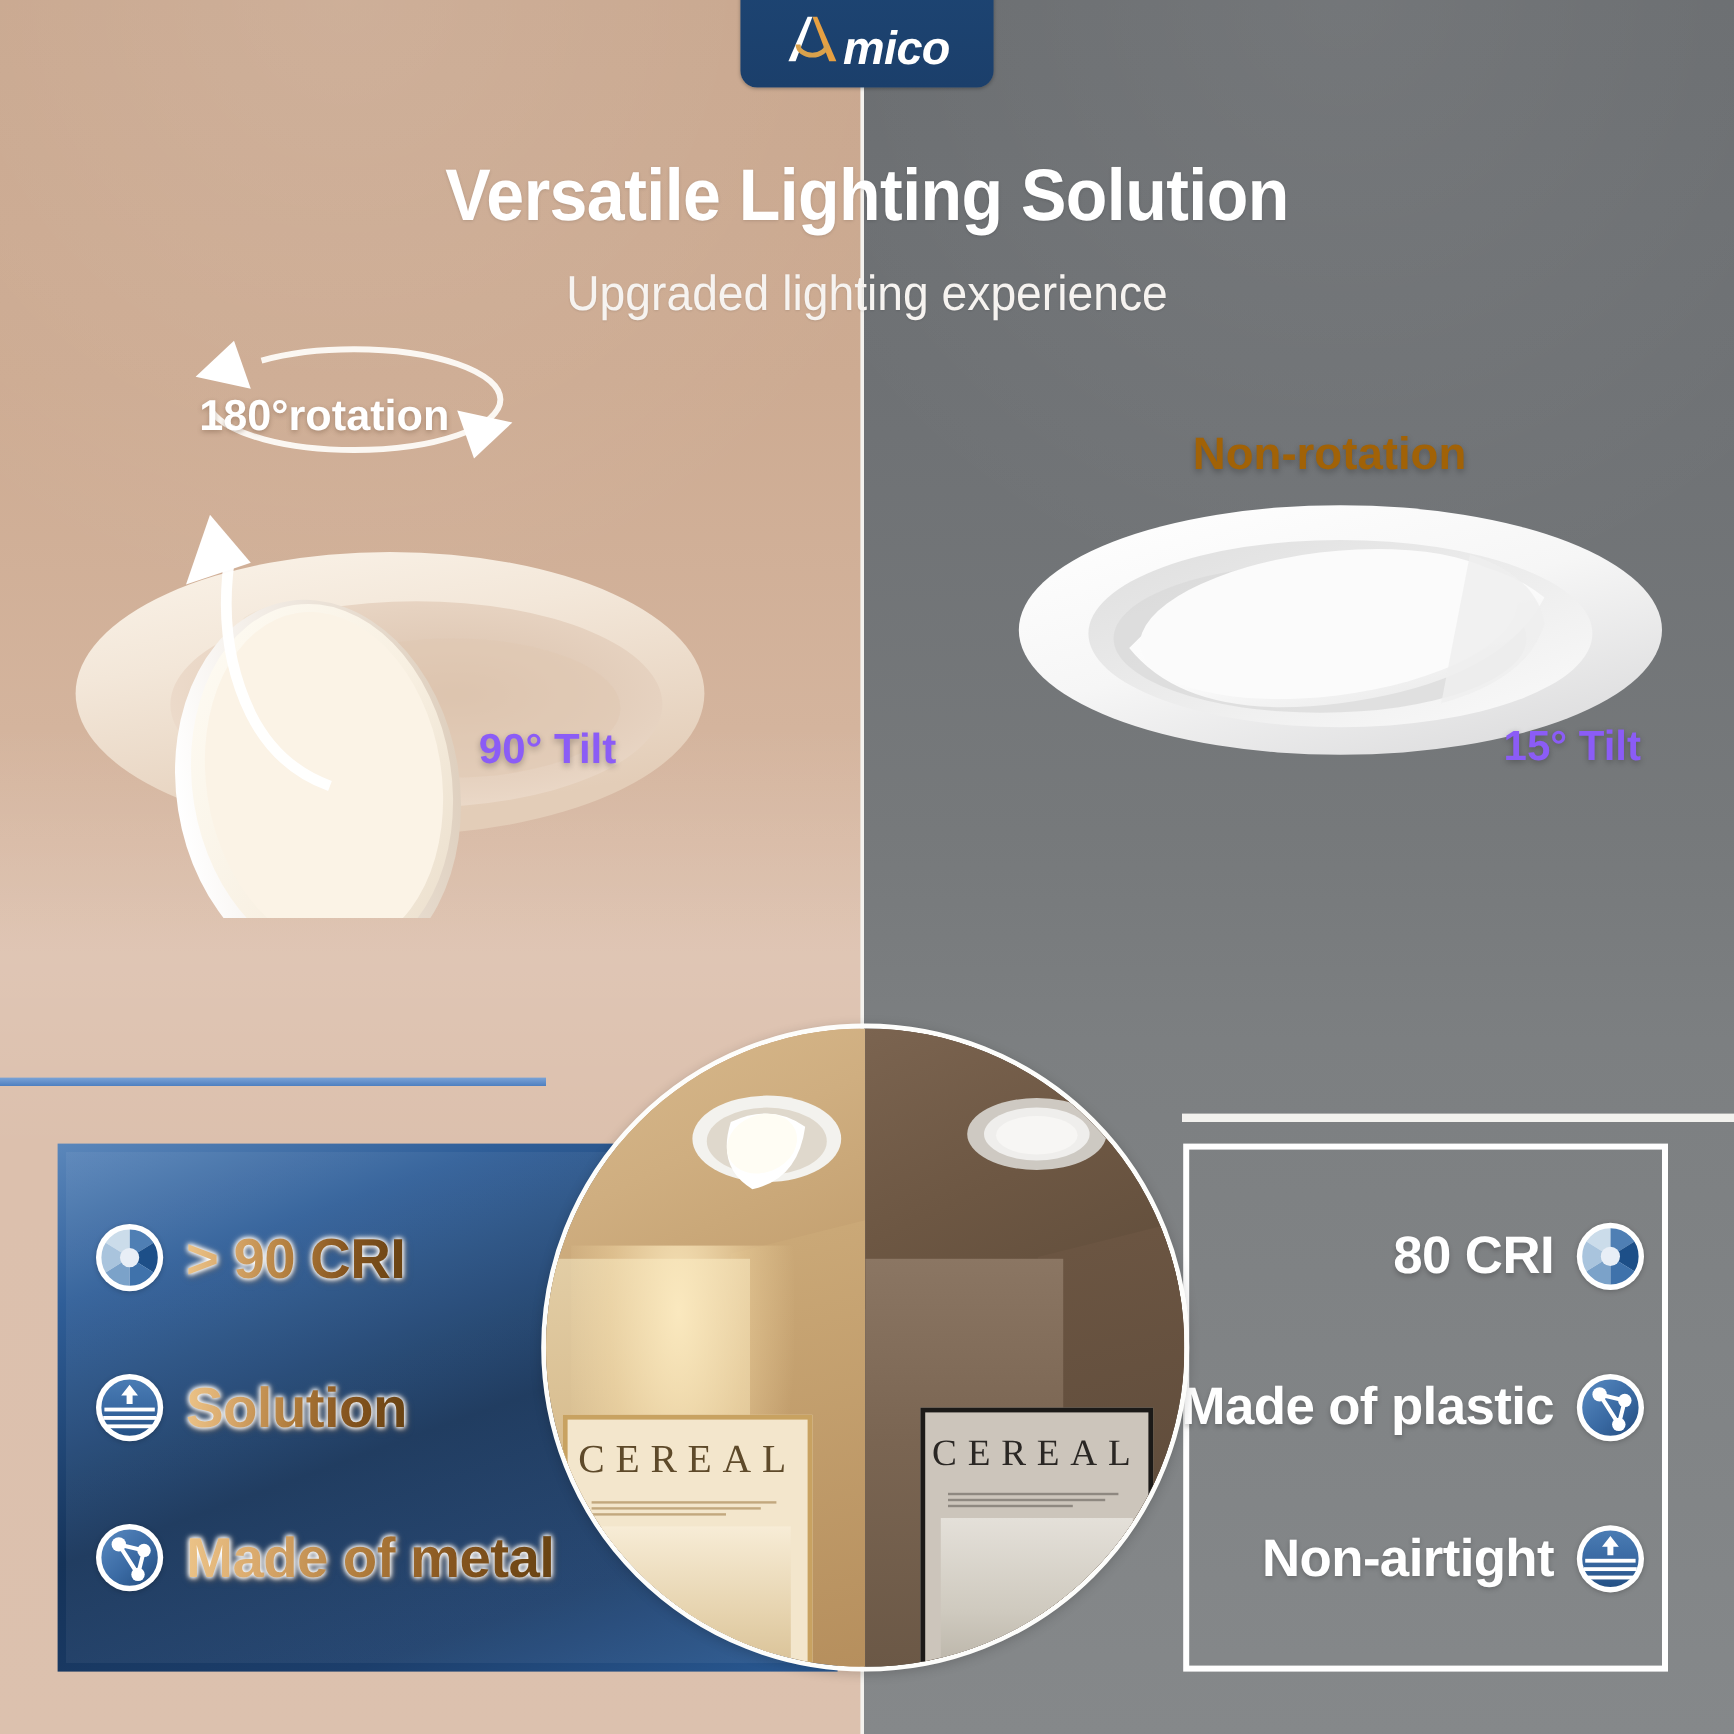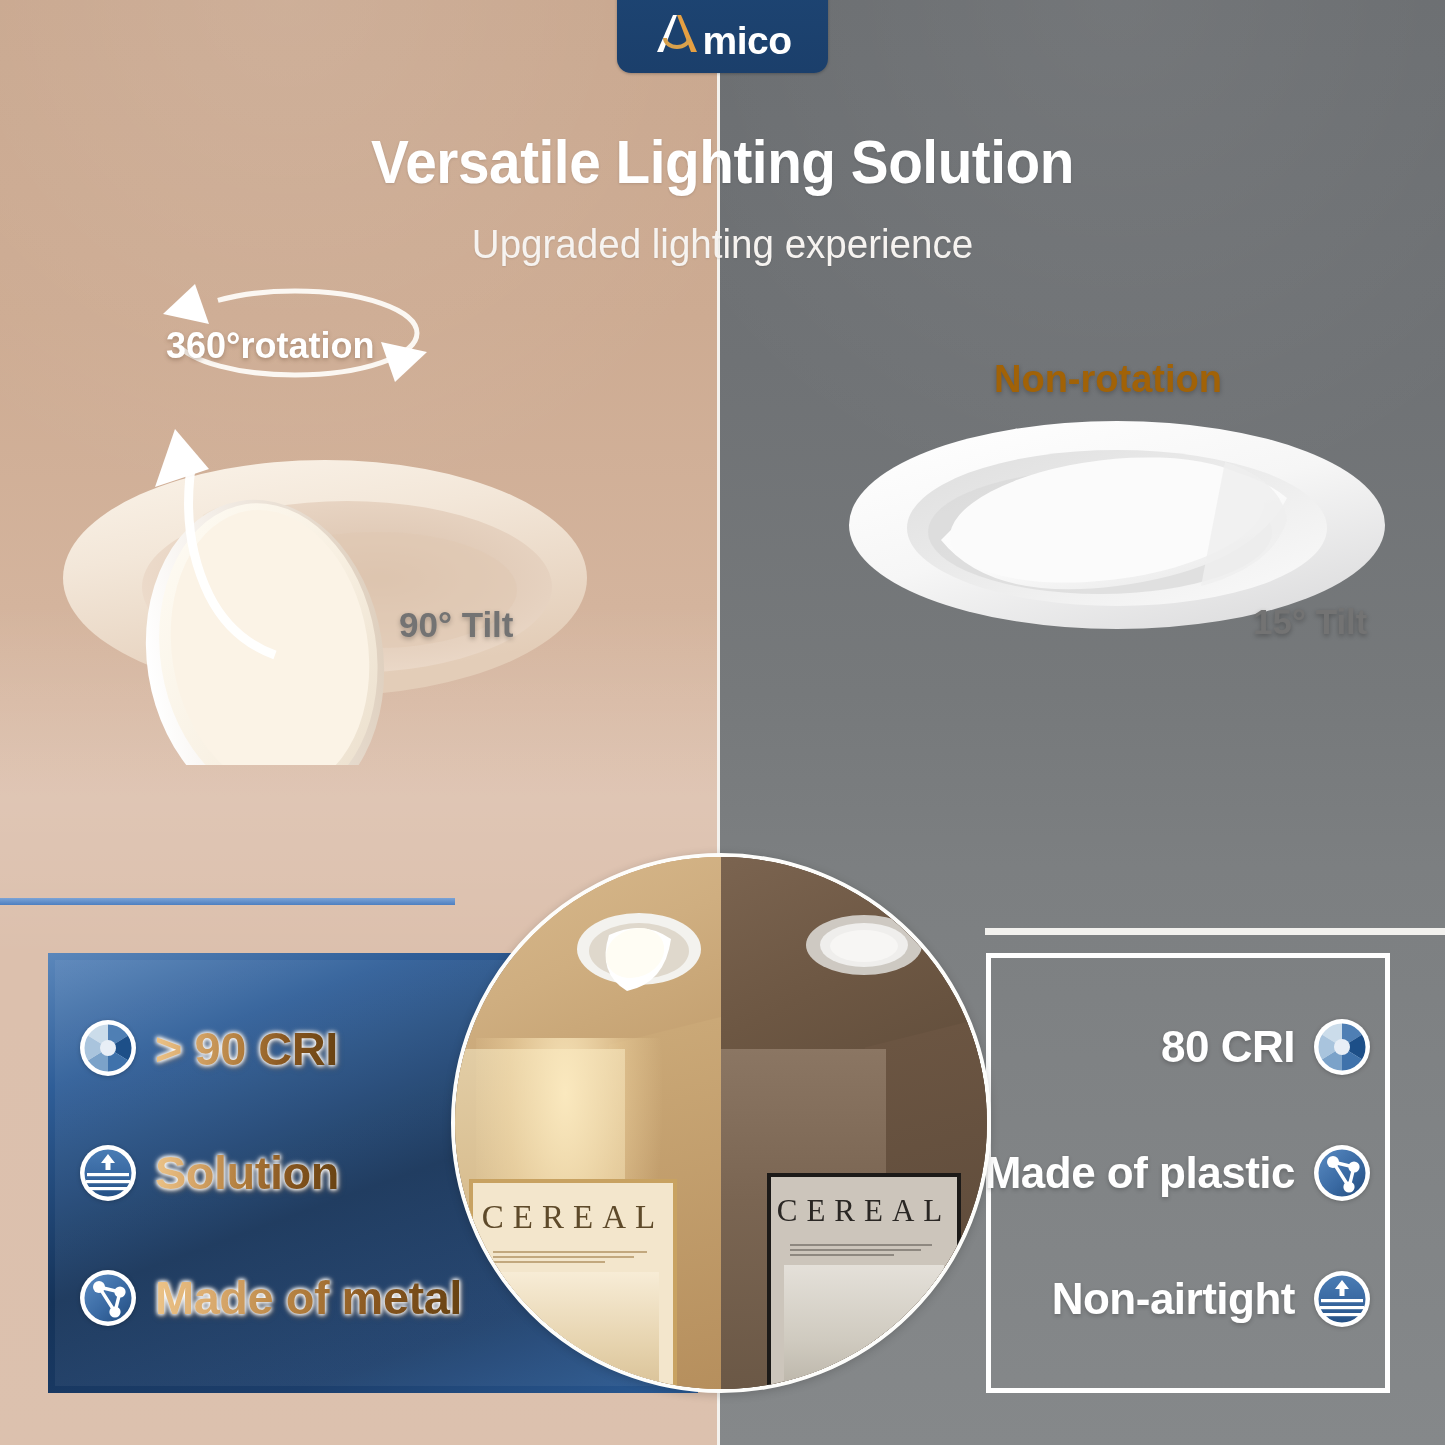--- a/index.html
+++ b/index.html
@@ -41,21 +41,21 @@
     z-index:20;
     box-shadow:0 1px 3px rgba(0,0,0,0.25);
     display:flex; align-items:flex-end; justify-content:center;
     padding-bottom:13px;
   }
   .logo-wrap { display:flex; align-items:baseline; gap:1px; }
   .logo-a { position:relative; width:48px; height:43px; display:inline-block; }
   .logo-a svg { position:absolute; left:0; top:0; }
   .logo-text {
     color:#fff; font-size:39px; font-weight:700; letter-spacing:-0.5px;
-    line-height:39px; font-family:"Liberation Sans", sans-serif;
+    line-height:39px; font-family:"Liberation Sans", sans-serif;font-style:italic;
   }
 
   
   .title {
     position:absolute; top:127px; left:0; width:1445px; text-align:center;
     color:#ffffff; font-size:61px; font-weight:700; letter-spacing:-0.5px;
     font-family:"Liberation Sans", sans-serif;
     text-shadow:0 1px 3px rgba(0,0,0,0.13);
     z-index:8; transform:scaleX(0.93); transform-origin:center;
   }
@@ -75,21 +75,21 @@
     font-family:"Liberation Sans", sans-serif;
     text-shadow:0 2px 4px rgba(90,60,40,0.35);
   }
 
   
   .lamp { position:absolute; z-index:5; }
   .lamp-left { left:55px; top:395px; width:560px; height:370px; }
   .lamp-right { left:845px; top:400px; width:545px; height:250px; }
 
   .tilt-label {
-    position:absolute; z-index:9; color:#737373; font-weight:700;
+    position:absolute; z-index:9; color:#8b5cf6; font-weight:700;
     font-family:"Liberation Sans", sans-serif; font-size:35px;
     text-shadow:0 2px 5px rgba(0,0,0,0.28);
   }
   .tilt-left { left:399px; top:605px; }
   .tilt-right { left:1253px; top:602px; }
   .nonrot-label {
     position:absolute; left:994px; top:358px; z-index:9;
     color:#a16207; font-weight:700; font-size:38px;
     font-family:"Liberation Sans", sans-serif;
     text-shadow:0 2px 5px rgba(0,0,0,0.25);
@@ -240,21 +240,21 @@
   </div>
 
   <div class="title">Versatile Lighting Solution</div>
   <div class="subtitle">Upgraded lighting experience</div>
 
   <svg class="rot-loop" viewBox="0 0 280 110">
     <ellipse cx="140" cy="55" rx="122" ry="42" fill="none" stroke="#fdfbf7" stroke-width="5" stroke-dasharray="300 70" stroke-dashoffset="38" opacity="0.95"></ellipse>
     <polygon points="40,6 8,36 54,46" fill="#ffffff"></polygon>
     <polygon points="240,104 272,74 226,64" fill="#ffffff"></polygon>
   </svg>
-  <div class="rot-label nowrap">360°rotation</div>
+  <div class="rot-label nowrap">180°rotation</div>
 
   <svg class="lamp lamp-left" viewBox="0 0 560 370">
     <defs>
       <linearGradient id="trimL" x1="0" y1="0" x2="0.4" y2="1">
         <stop offset="0%" stop-color="#fbf4ea"></stop>
         <stop offset="40%" stop-color="#f3e7d9"></stop>
         <stop offset="100%" stop-color="#e3cdb8"></stop>
       </linearGradient>
       <radialGradient id="wellL" cx="0.58" cy="0.45" r="0.7">
         <stop offset="0%" stop-color="#d9c0ab"></stop>

